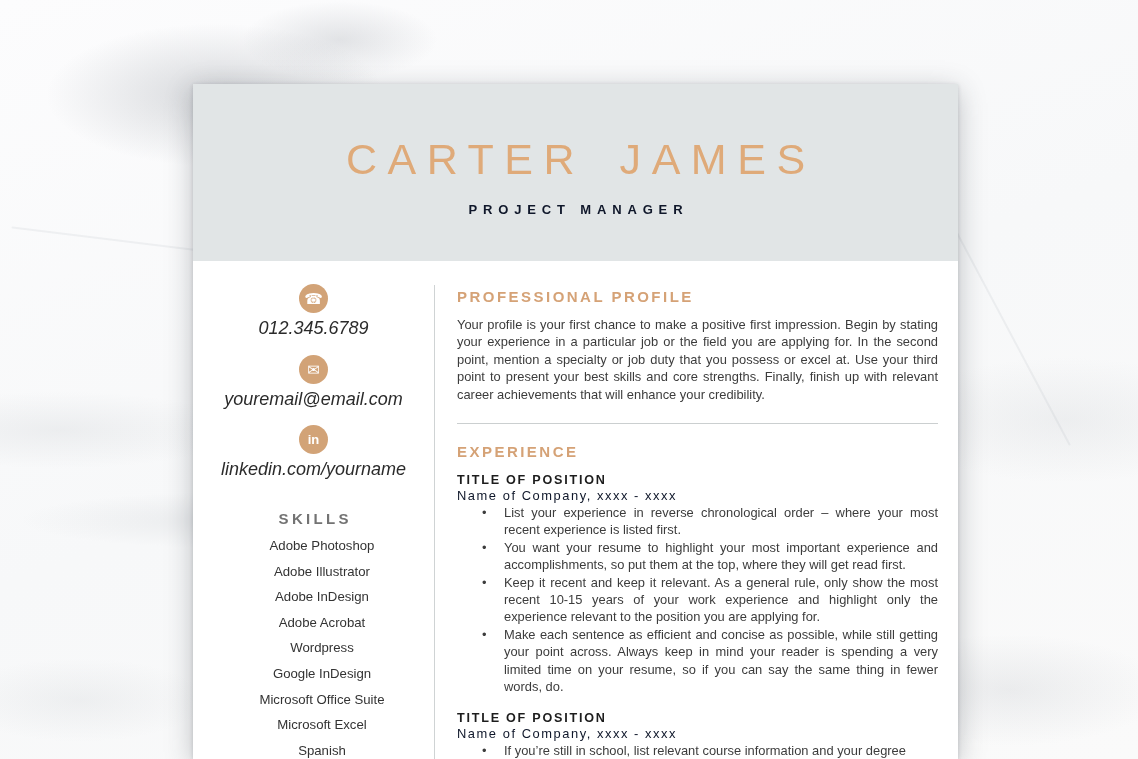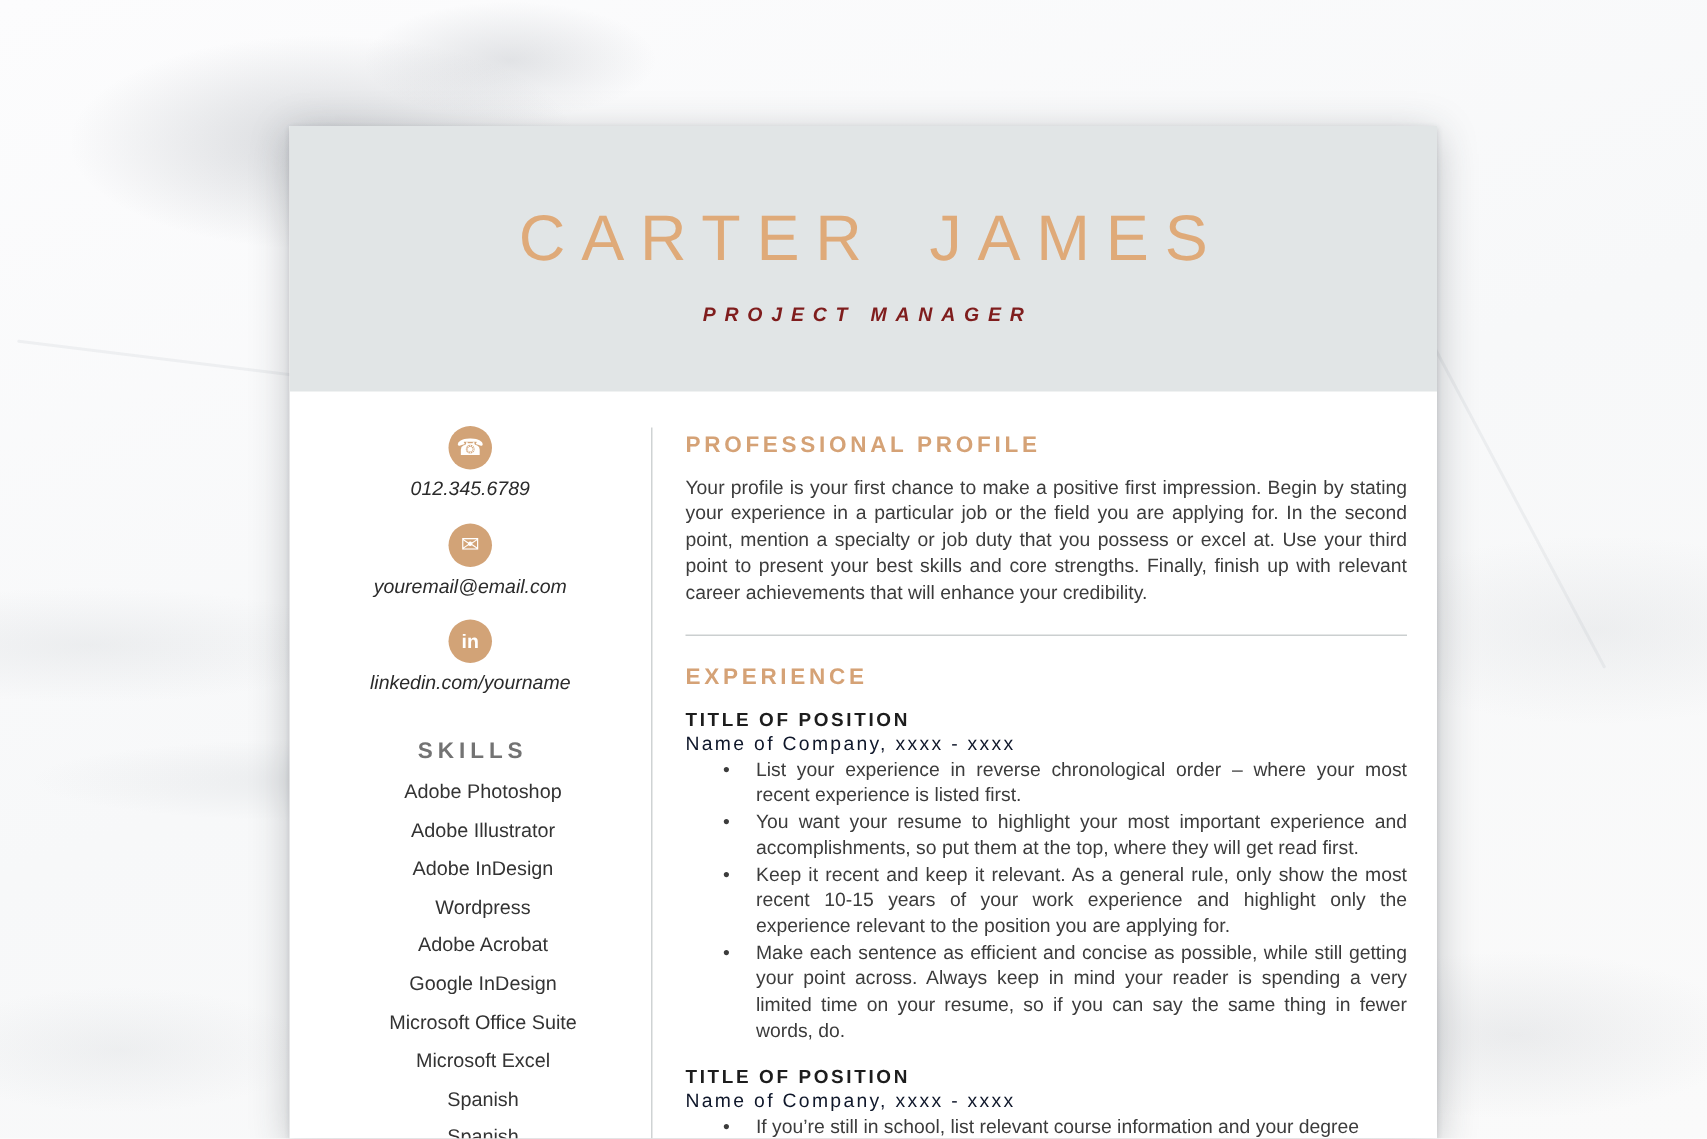--- a/index.html
+++ b/index.html
@@ -34,37 +34,37 @@
   
   .header { height:177px; background:#e1e5e6; text-align:center; }
   .name {
     padding-top:51px;
     font-size:43px; font-weight:500; color:#dfaa79;
     letter-spacing:0.245em; word-spacing:0.28em; white-space:nowrap;
     text-indent:0.245em; 
   }
   .job-title {
     margin-top:18px;
-    font-size:13px; font-weight:bold; color:#7f1d1d;
-    letter-spacing:0.45em; text-indent:0.45em;font-style:italic;
+    font-size:13px; font-weight:bold; color:#0f172a;
+    letter-spacing:0.45em; text-indent:0.45em;
   }
 
   
   .content { position:relative; display:flex; height:498px; }
   .vdivider { position:absolute; left:241px; top:24px; bottom:-10px; width:1px; background:#cfd3d4; }
 
   .sidebar { width:241px; text-align:center; color:#2e2e2e; }
   .icon-circle {
     width:29px; height:29px; border-radius:50%; background:#d2a377;
     color:#ffffff; margin:0 auto;
     display:flex; align-items:center; justify-content:center;
     font-size:15px; line-height:1;
   }
   .icon-circle .in { font-size:13px; font-weight:bold; letter-spacing:0; }
-  .contact-text { margin-top:5px; font-style:italic; font-size:13px; color:#2b2b2b; }
+  .contact-text { margin-top:5px; font-style:italic; font-size:18px; color:#2b2b2b; }
   .c1 { margin-top:23px; }
   .c2 { margin-top:16px; }
   .c3 { margin-top:15px; }
   .skills-heading {
     margin-top:30px;
     font-size:15px; font-weight:bold; color:#737373; letter-spacing:0.22em; text-indent:0.22em;
   }
   .skills { margin-top:6px; font-size:13.2px; color:#333333; }
   .skill-item { line-height:25.6px;padding-left:17px; }
 
@@ -138,22 +138,22 @@
           </div>
         <div class="contact-text">linkedin.com/yourname</div>
       </div>
 
       <h2 class="skills-heading">SKILLS</h2>
 
       <div class="skills">
         <div class="skill-item">Adobe Photoshop</div>
         <div class="skill-item">Adobe Illustrator</div>
         <div class="skill-item">Adobe InDesign</div>
+        <div class="skill-item">Adobe Acrobat</div>
         <div class="skill-item">Wordpress</div>
-        <div class="skill-item">Adobe Acrobat</div>
         <div class="skill-item">Google InDesign</div>
         <div class="skill-item">Microsoft Office Suite</div>
         <div class="skill-item">Microsoft Excel</div>
         <div class="skill-item">Spanish</div>
         <div class="skill-item">Spanish</div>
       </div>
     </aside>
 
     <main class="main">
 

